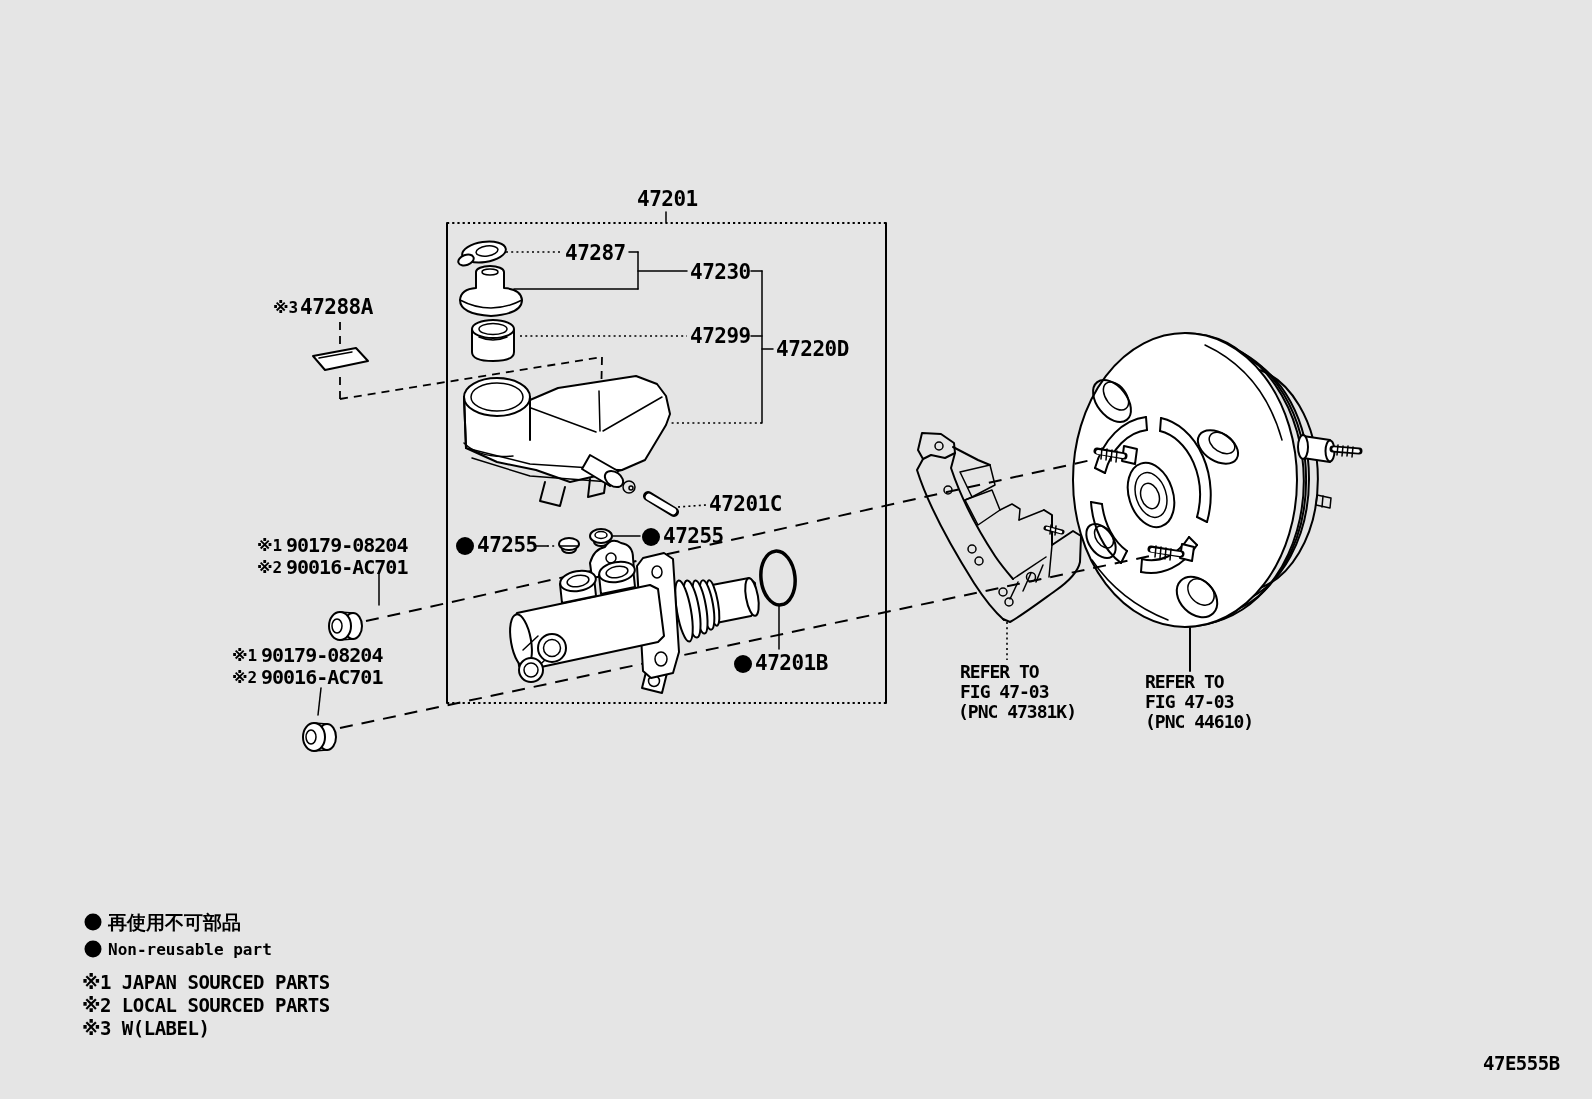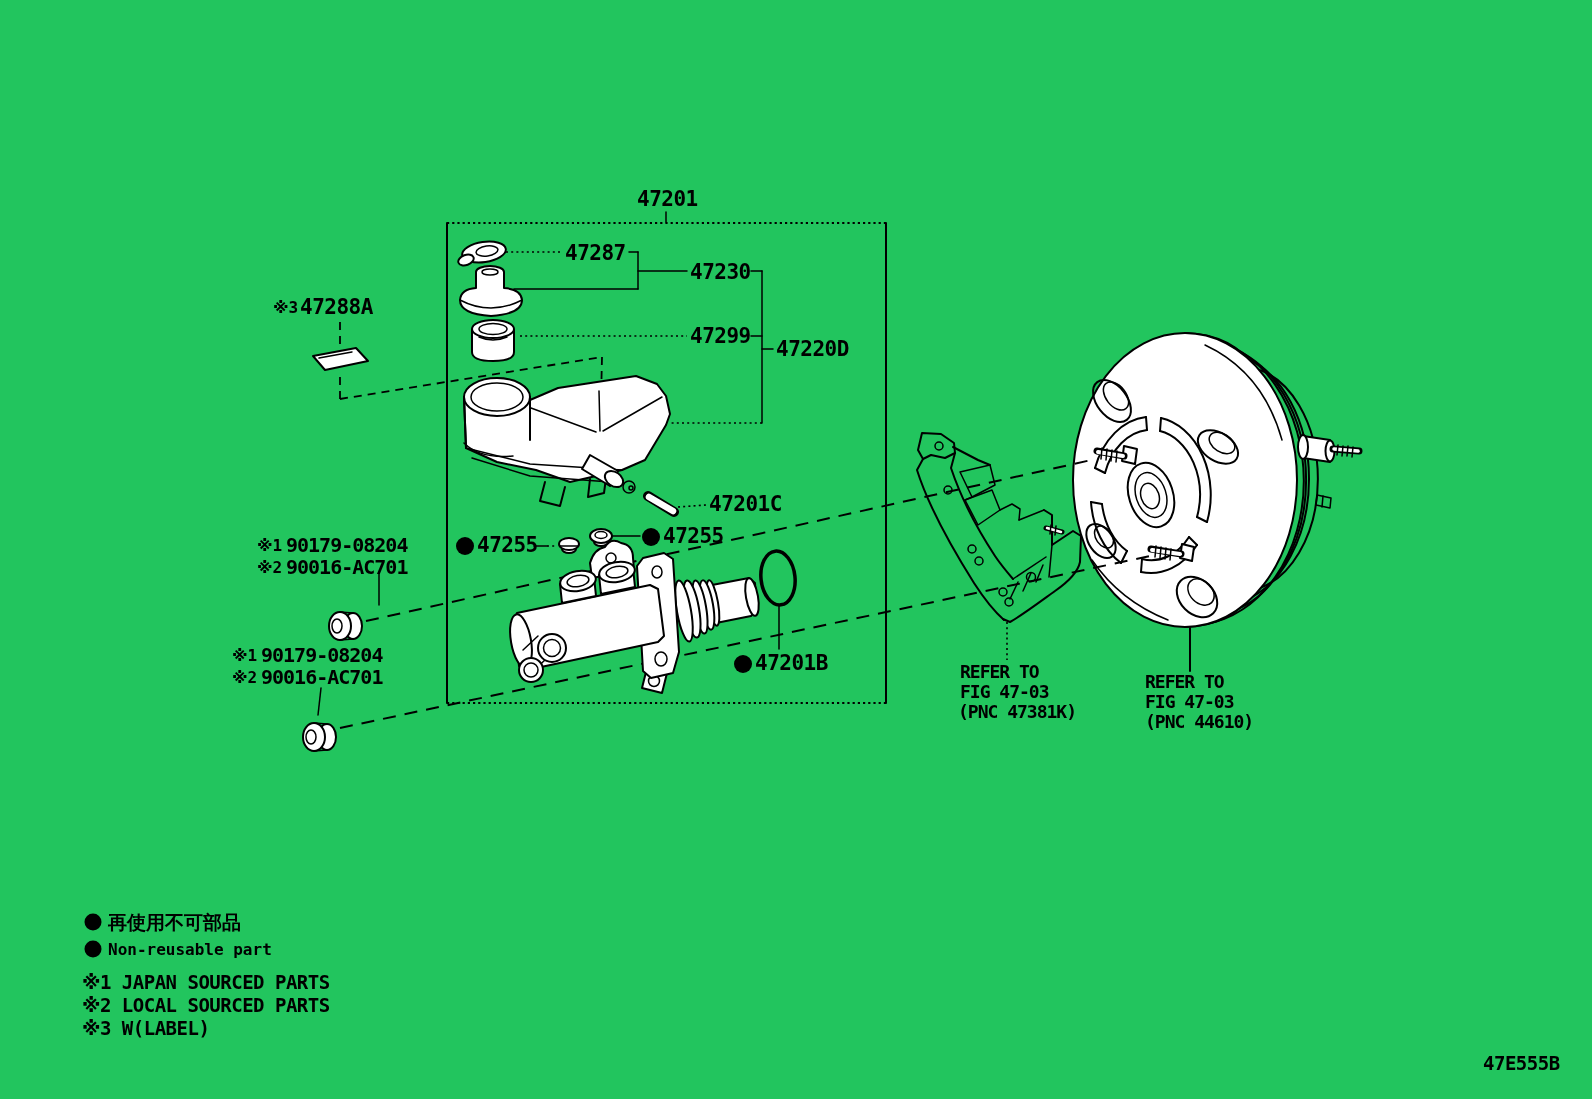--- a/index.html
+++ b/index.html
@@ -1,16 +1,16 @@
 <!DOCTYPE html>
 <html><head>
 <meta charset="utf-8">
 <style>
   html,body{margin:0;padding:0;background:#fff;}
-  #stage{position:relative;width:1592px;height:1099px;background:#22c55e;overflow:hidden;}
+  #stage{position:relative;width:1592px;height:1099px;background:#e5e5e5;overflow:hidden;}
   svg{position:absolute;left:0;top:0;}
   .s  {stroke:#000;fill:none;stroke-width:2;stroke-linecap:round;stroke-linejoin:round;}
   .s1 {stroke:#000;fill:none;stroke-width:1.5;stroke-linecap:round;stroke-linejoin:round;}
   .sw {stroke:#000;fill:#fff;stroke-width:2;stroke-linejoin:round;}
   .dot {stroke:#000;fill:none;stroke-width:1.6;stroke-dasharray:2 3.2;}
   .dash{stroke:#000;fill:none;stroke-width:2;stroke-dasharray:13 9;}
   .dash2{stroke:#000;fill:none;stroke-width:1.8;stroke-dasharray:8 6;}
   .boxh{stroke:#000;fill:none;stroke-width:2;stroke-dasharray:2.2 3;}
   .thick{stroke:#000;fill:none;stroke-width:3.5;}
   text{fill:#000;font-family:"DejaVu Sans Mono","DejaVu Sans",monospace;font-weight:700;}

